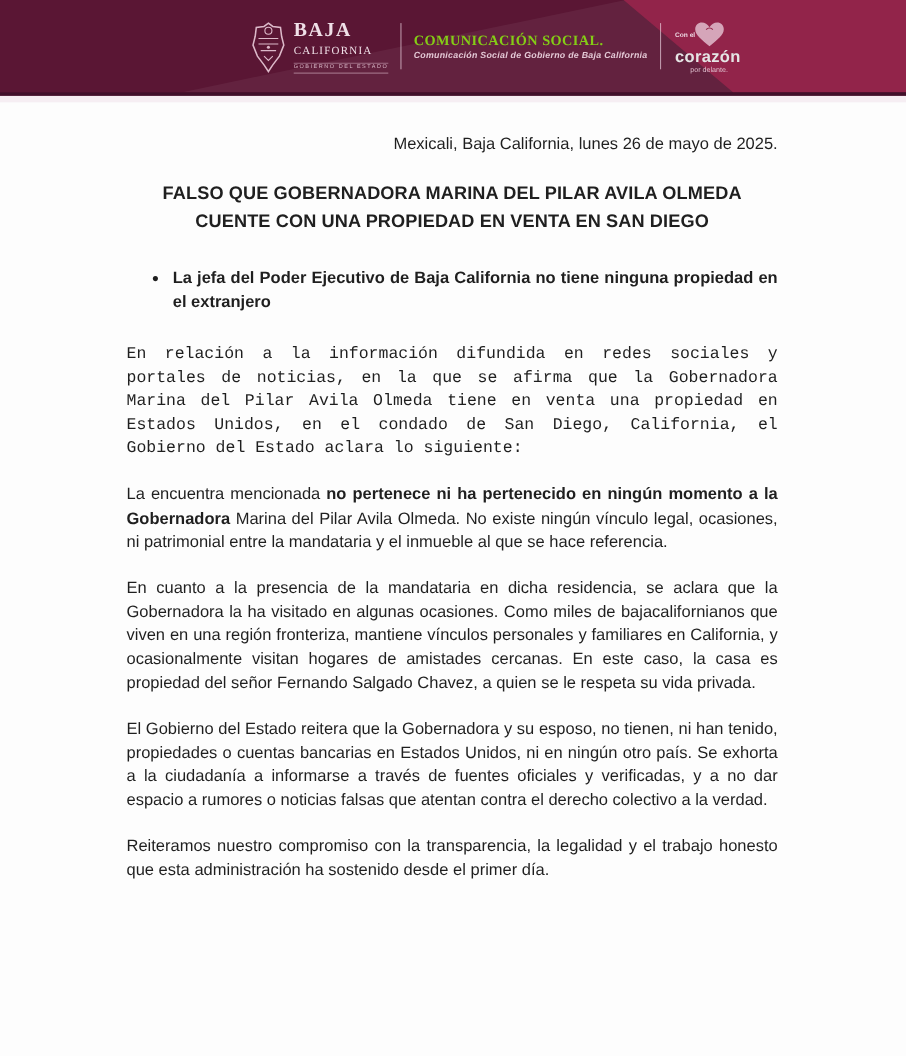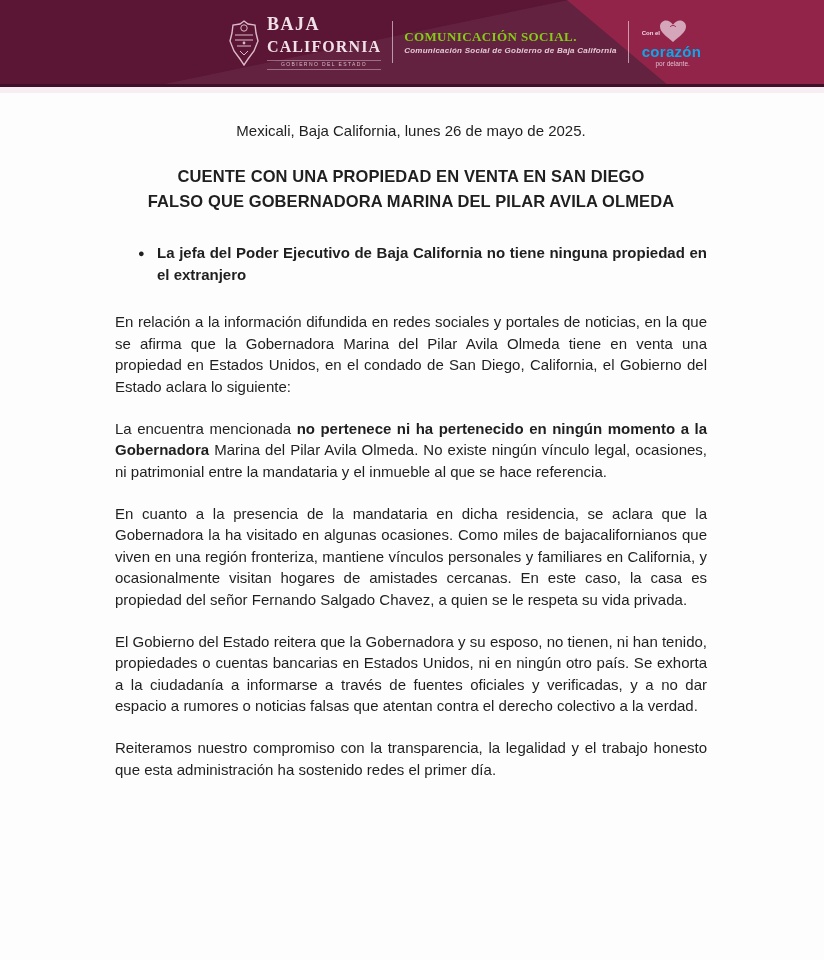--- a/index.html
+++ b/index.html
@@ -29,68 +29,68 @@
     position:absolute;top:0;left:228px;height:84px;
     display:flex;align-items:center;color:#eedbe4;
   }
   .crest{flex:0 0 auto;margin-top:2px;}
   .brand-text{margin-left:7px;line-height:1;}
   .brand-line1{
     font-family:"Liberation Serif",serif;font-weight:700;
     font-size:18px;letter-spacing:1.5px;color:#f0e0e8;
   }
   .brand-line2{
-    font-family:"Liberation Serif",serif;font-weight:700;
-    font-size:16px;letter-spacing:1.1px;margin-top:6px;color:#f0e0e8;
+    font-family:"Liberation Serif",serif;font-weight:400;
+    font-size:10px;letter-spacing:1.1px;margin-top:6px;color:#f0e0e8;
   }
   .brand-tagline{
     font-size:5px;letter-spacing:1.4px;margin-top:5px;color:#d8b7c6;
     border-top:1px solid rgba(230,200,215,.45);
     border-bottom:1px solid rgba(230,200,215,.45);
     padding:1.5px 0;text-align:center;
   }
   .v-divider{
     width:1px;height:42px;background:rgba(238,215,227,.65);
     margin:0 11px;flex:0 0 auto;
   }
   .dept{line-height:1;}
   .dept-title{
     font-family:"Liberation Serif",serif;font-weight:700;
     font-size:13px;letter-spacing:.4px;color:#84cc16;
   }
   .dept-subtitle{font-size:8px;font-weight:700;letter-spacing:.25px;margin-top:4px;color:#e4c9d6;font-style:italic;}
   .slogan{position:relative;line-height:1;margin-left:2px;padding-top:4px;width:62px;}
   .slogan-heart{position:absolute;top:1px;left:14px;}
   .slogan-pre{font-size:6px;font-weight:700;color:#ecd7e1;position:relative;top:9px;}
-  .slogan-word{font-size:15px;font-weight:700;letter-spacing:.3px;color:#0ea5e9;margin-top:17px;}
+  .slogan-word{font-size:15px;font-weight:700;letter-spacing:.3px;color:#e5e5e5;margin-top:17px;}
   .slogan-post{font-size:6.5px;color:#dfc0cf;margin-top:2px;text-align:center;}
 
   
   .doc{padding:0 117px 0 115px;}
   .dateline{
-    margin:27px 0 0;text-align:center;
+    margin:27px 0 0;text-align:right;
     font-size:15px;line-height:21px;
   }
   .doc-title{
     margin:23px 0 0;text-align:center;
     font-size:16.5px;font-weight:700;line-height:24.5px;letter-spacing:.1px;
   }
   .doc-title span{display:block;}
   .bullet-item{
     margin-top:29px;position:relative;
     padding-left:42px;font-weight:700;
     font-size:15px;line-height:21.5px;text-align:justify;
   }
   .bullet-marker{
     position:absolute;left:23px;top:1px;font-size:11px;
   }
   .para{
     margin:20.5px 0 0;font-size:15px;line-height:21.5px;text-align:justify;
   }
-  .para.first{margin-top:26px;}
+  .para.first{margin-top:26px;font-family:Liberation Mono, monospace;}
 </style>
 </head>
 <body>
 
 <div class="page">
 
   <header class="banner">
     <div class="banner-mid"></div>
     <div class="banner-light"></div>
     <div class="banner-content">
@@ -130,34 +130,34 @@
 
     </div>
   </header>
   <div class="banner-strip"></div>
 
   <main class="doc">
 
     <p class="dateline">Mexicali, Baja California, lunes 26 de mayo de 2025.</p>
 
     <h1 class="doc-title">
+      <span>FALSO QUE GOBERNADORA MARINA DEL PILAR AVILA OLMEDA</span>
       <span>CUENTE CON UNA PROPIEDAD EN VENTA EN SAN DIEGO</span>
-      <span>FALSO QUE GOBERNADORA MARINA DEL PILAR AVILA OLMEDA</span>
     </h1>
 
     <div class="bullet-item">
       <span class="bullet-marker">●</span>
       <span>La jefa del Poder Ejecutivo de Baja California no tiene ninguna propiedad en el extranjero</span>
     </div>
 
     <p class="para first">En relación a la información difundida en redes sociales y portales de noticias, en la que se afirma que la Gobernadora Marina del Pilar Avila Olmeda tiene en venta una propiedad en Estados Unidos, en el condado de San Diego, California, el Gobierno del Estado aclara lo siguiente:</p>
 
     <p class="para"><span>La encuentra mencionada </span><strong>no pertenece ni ha pertenecido en ningún momento a la Gobernadora</strong><span> Marina del Pilar Avila Olmeda. No existe ningún vínculo legal, ocasiones, ni patrimonial entre la mandataria y el inmueble al que se hace referencia.</span></p>
 
 
     <p class="para">En cuanto a la presencia de la mandataria en dicha residencia, se aclara que la Gobernadora la ha visitado en algunas ocasiones. Como miles de bajacalifornianos que viven en una región fronteriza, mantiene vínculos personales y familiares en California, y ocasionalmente visitan hogares de amistades cercanas. En este caso, la casa es propiedad del señor Fernando Salgado Chavez, a quien se le respeta su vida privada.</p>
 
     <p class="para">El Gobierno del Estado reitera que la Gobernadora y su esposo, no tienen, ni han tenido, propiedades o cuentas bancarias en Estados Unidos, ni en ningún otro país. Se exhorta a la ciudadanía a informarse a través de fuentes oficiales y verificadas, y a no dar espacio a rumores o noticias falsas que atentan contra el derecho colectivo a la verdad.</p>
 
-    <p class="para">Reiteramos nuestro compromiso con la transparencia, la legalidad y el trabajo honesto que esta administración ha sostenido redes el primer día.</p>
+    <p class="para">Reiteramos nuestro compromiso con la transparencia, la legalidad y el trabajo honesto que esta administración ha sostenido desde el primer día.</p>
 
   </main>
 </div>
 
 </body></html>

